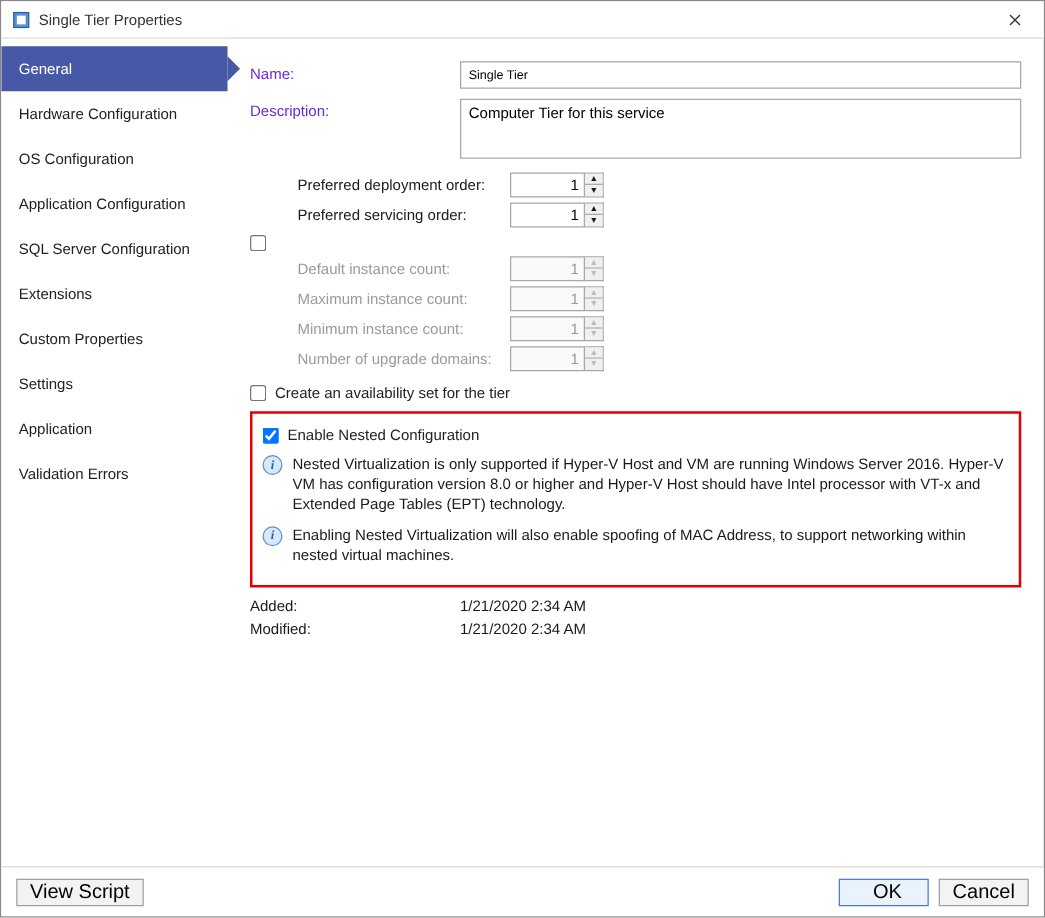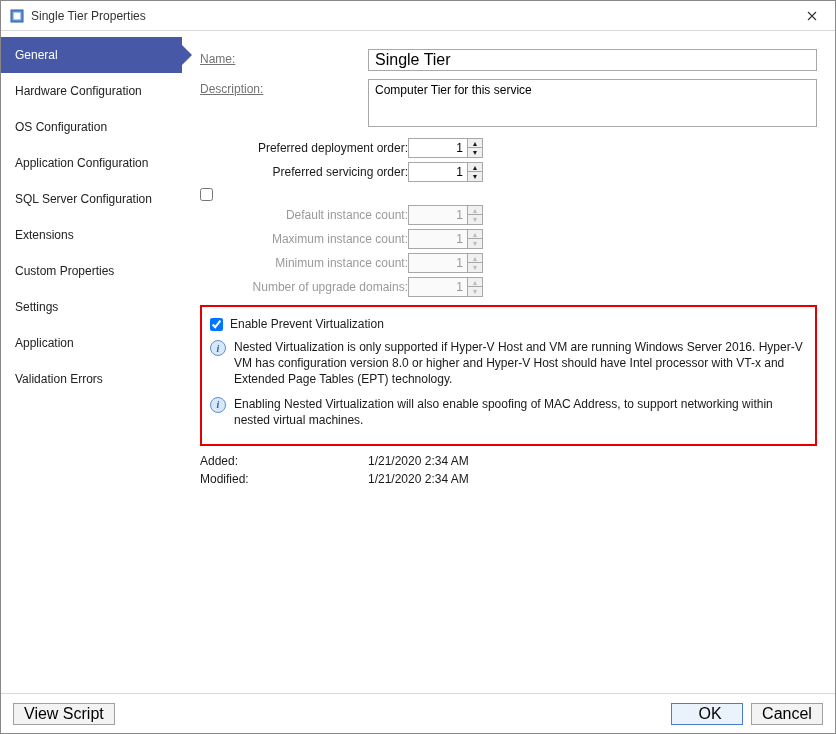--- a/index.html
+++ b/index.html
@@ -8,30 +8,30 @@
     .titlebar .app-icon { width: 16px; height: 16px; margin-right: 6px; display:inline-flex; align-items:center; justify-content:center;}
     .titlebar .title { font-size: 12px; color: #333; flex: 1; }
     .titlebar .close { width: 46px; height: 30px; display: flex; align-items: center; justify-content: center; color: #333; cursor: pointer; }
     .body { display: flex; height: calc(100% - 30px - 40px); }
     .sidebar { width: 181px; background: #fff; border-right: 0; padding-top: 6px; }
     .side-item { padding: 11px 14px; font-size: 12px; color: #222; cursor: pointer; position: relative; }
     .side-item.active { background: #4759a6; color: #fff; }
     .side-item.active::after { content:""; position:absolute; right:-10px; top:50%; transform:translateY(-50%); width:0; height:0; border-top:10px solid transparent; border-bottom:10px solid transparent; border-left:10px solid #4759a6; }
     .main { flex: 1; padding: 18px 18px 10px 18px; overflow-y: auto; }
     .row { display: flex; align-items: flex-start; margin-bottom: 8px; }
-    .row .lbl { width: 168px; padding-top: 3px; color: #737373; text-decoration: underline; }
+    .row .lbl { width: 168px; padding-top: 3px; color: #6d28d9; }
     .row .ctrl { flex: 1; }
-    input[type=text].field { width: 100%; height: 22px; border: 1px solid #a8a8a8; padding: 2px 6px; font-family: inherit; font-size: 16px; }
+    input[type=text].field { width: 100%; height: 22px; border: 1px solid #a8a8a8; padding: 2px 6px; font-family: inherit; font-size: 10px; }
     textarea.field { width: 100%; height: 48px; border: 1px solid #a8a8a8; padding: 3px 6px; font-family: inherit; font-size: 12px; resize: none; }
     .check-row { display: flex; align-items: center; margin: 6px 0 4px 0; }
     .check-row input[type=checkbox] { margin-right: 7px; width:13px; height:13px; }
     .check-row label { color: #222; }
     .subgrid { margin-left: 38px; }
     .subgrid .srow { display:flex; align-items:center; margin: 4px 0; }
-    .subgrid .slabel { width: 170px; text-align: right; }
+    .subgrid .slabel { width: 170px; }
     .dim { color: #9a9a9a; }
     .spinner { display:flex; align-items:center; }
     .spinner input { width: 60px; height: 20px; border:1px solid #a8a8a8; text-align:right; padding-right:4px; font-family:inherit; font-size:12px; }
     .spinner .btns { display:flex; flex-direction:column; border:1px solid #a8a8a8; border-left:none; }
     .spinner .btns span { width:14px; height:9px; display:flex; align-items:center; justify-content:center; font-size:7px; line-height:1; background:#f0f0f0; cursor:pointer; user-select: none; }
     .spinner .btns span:first-child { border-bottom:1px solid #a8a8a8; }
     .spinner.disabled input { color:#9a9a9a; background:#fafafa; }
     .spinner.disabled .btns span { color:#bbb; }
     .redbox { border: 2px solid #e30000; padding: 10px 10px 8px 8px; margin-top: 8px; margin-bottom:8px; }
     .info-row { display:flex; align-items:flex-start; margin:8px 0; }
@@ -151,25 +151,29 @@
         <div class="spinner disabled">
           <input type="text" disabled="" value="1" style="">
           <div class="btns">
               <span>▲</span>
               <span>▼</span>
             </div>
         </div>
       </div>
     </div>
 
+    <div class="check-row" style="margin-top:10px;">
+      <input type="checkbox" style="">
+      <label>Create an availability set for the tier</label>
+    </div>
 
     <div class="redbox">
       <div class="check-row" style="margin-top:0;">
         <input type="checkbox" checked="" style="">
-        <label>Enable Prevent Virtualization</label>
+        <label>Enable Nested Configuration</label>
       </div>
       <div class="info-row">
         <div class="iicon">i</div>
         <div class="itext">Nested Virtualization is only supported if Hyper-V Host and VM are running Windows Server 2016. Hyper-V VM has configuration version 8.0 or higher and Hyper-V Host should have Intel processor with VT-x and Extended Page Tables (EPT) technology.</div>
       </div>
       <div class="info-row">
         <div class="iicon">i</div>
         <div class="itext">Enabling Nested Virtualization will also enable spoofing of MAC Address, to support networking within nested virtual machines.</div>
       </div>
     </div>

